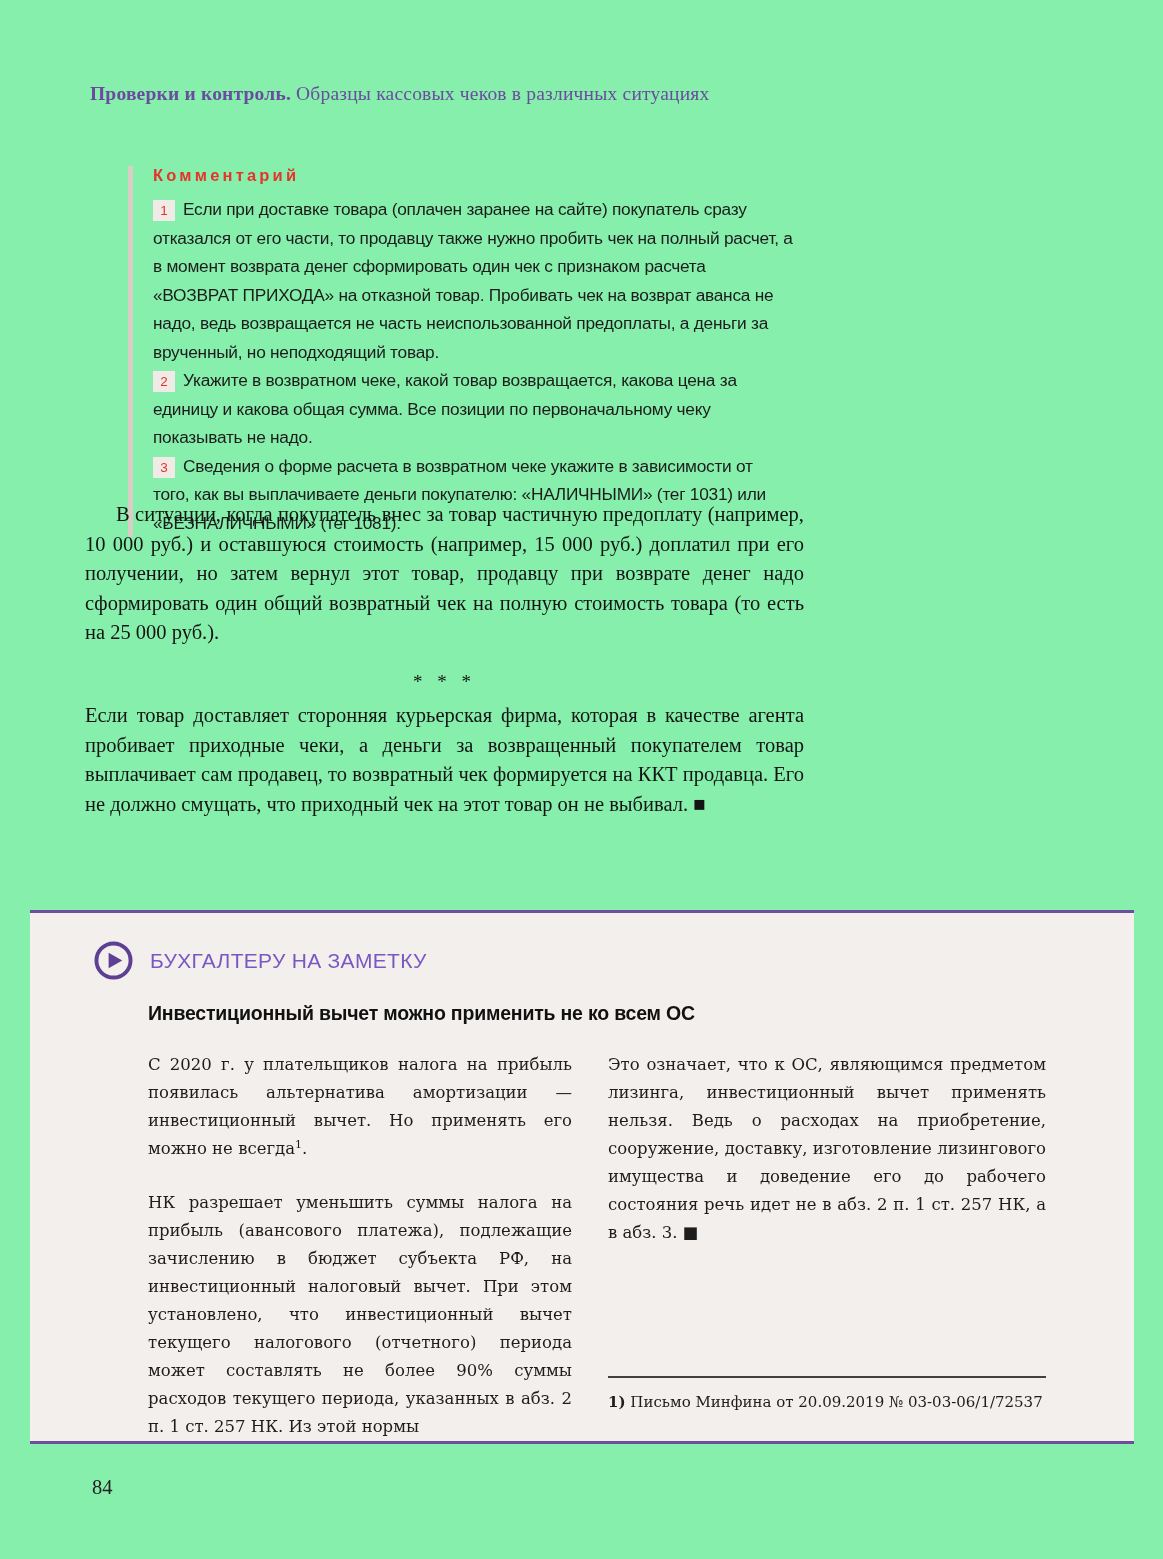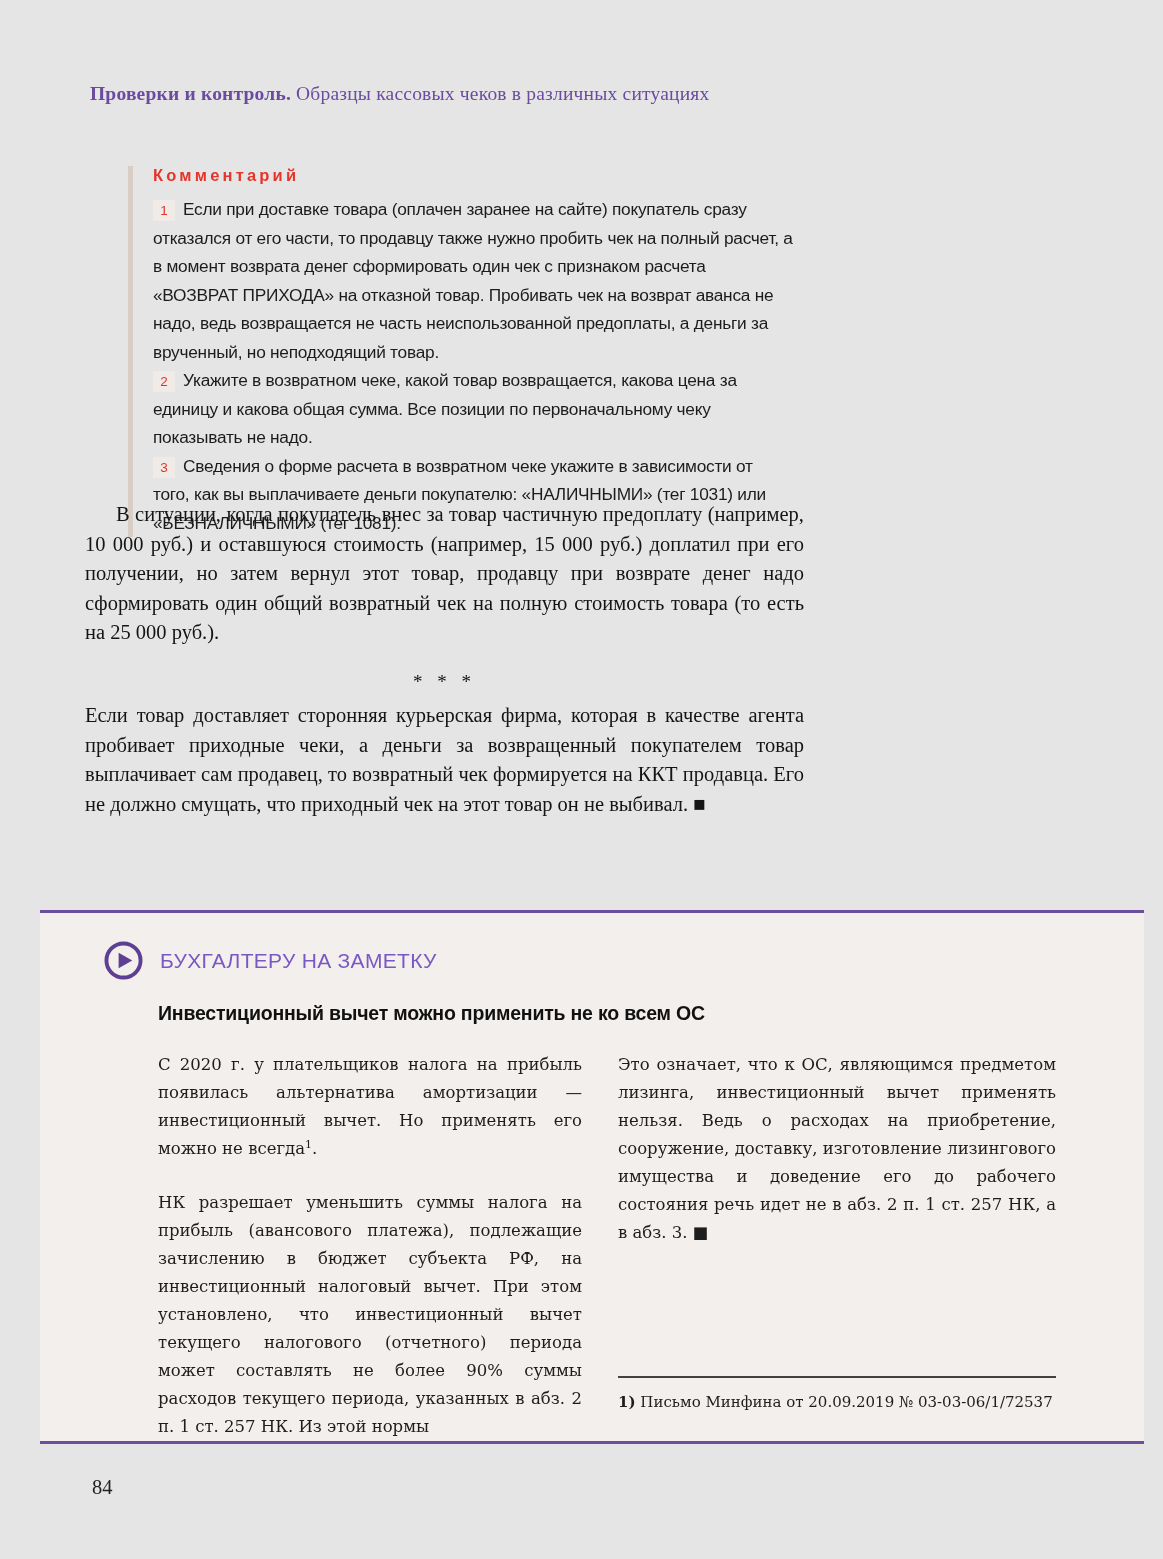--- a/index.html
+++ b/index.html
@@ -1,19 +1,19 @@
 <!DOCTYPE html>
 <html><head>
 <meta charset="utf-8">
 <style>
   * { margin:0; padding:0; box-sizing:border-box; }
   html,body { background:#ffffff; }
   .page {
     position:relative; width:1163px; height:1559px; margin:0 auto;
-    background:#e5e5e5; color:#1b1b1b; overflow:hidden;
+    background:#86efac; color:#1b1b1b; overflow:hidden;
     font-family:"Liberation Serif", serif;
   }
 
   
   .running-head {
     position:absolute; left:90px; top:83px;
     font-size:19.5px; color:#6a4b9f; letter-spacing:0.2px;
   }
   .running-head .rh-bold { font-weight:bold; }
 
@@ -45,21 +45,21 @@
   }
   .p1 { top:500px; text-indent:31px; }
   .stars {
     position:absolute; left:85px; top:671px; width:719px;
     text-align:center; font-size:19px; letter-spacing:5px; color:#141414;
   }
   .p2 { top:701px; }
 
   
   .note {
-    position:absolute; left:40px; top:910px; width:1104px; height:534px;
+    position:absolute; left:30px; top:910px; width:1104px; height:534px;
     background:#f3efec;
     border-top:3px solid #6c4e9e; border-bottom:3px solid #6c4e9e;
   }
   .note-head { position:absolute; left:64px; top:28px; display:flex; align-items:center; }
   .play-icon { width:39px; height:39px; display:block; }
   .note-label {
     margin-left:17px; color:#7a58c4;
     font-family:"Liberation Sans", sans-serif; font-size:21px;
     letter-spacing:0.3px; white-space:nowrap;
   }

